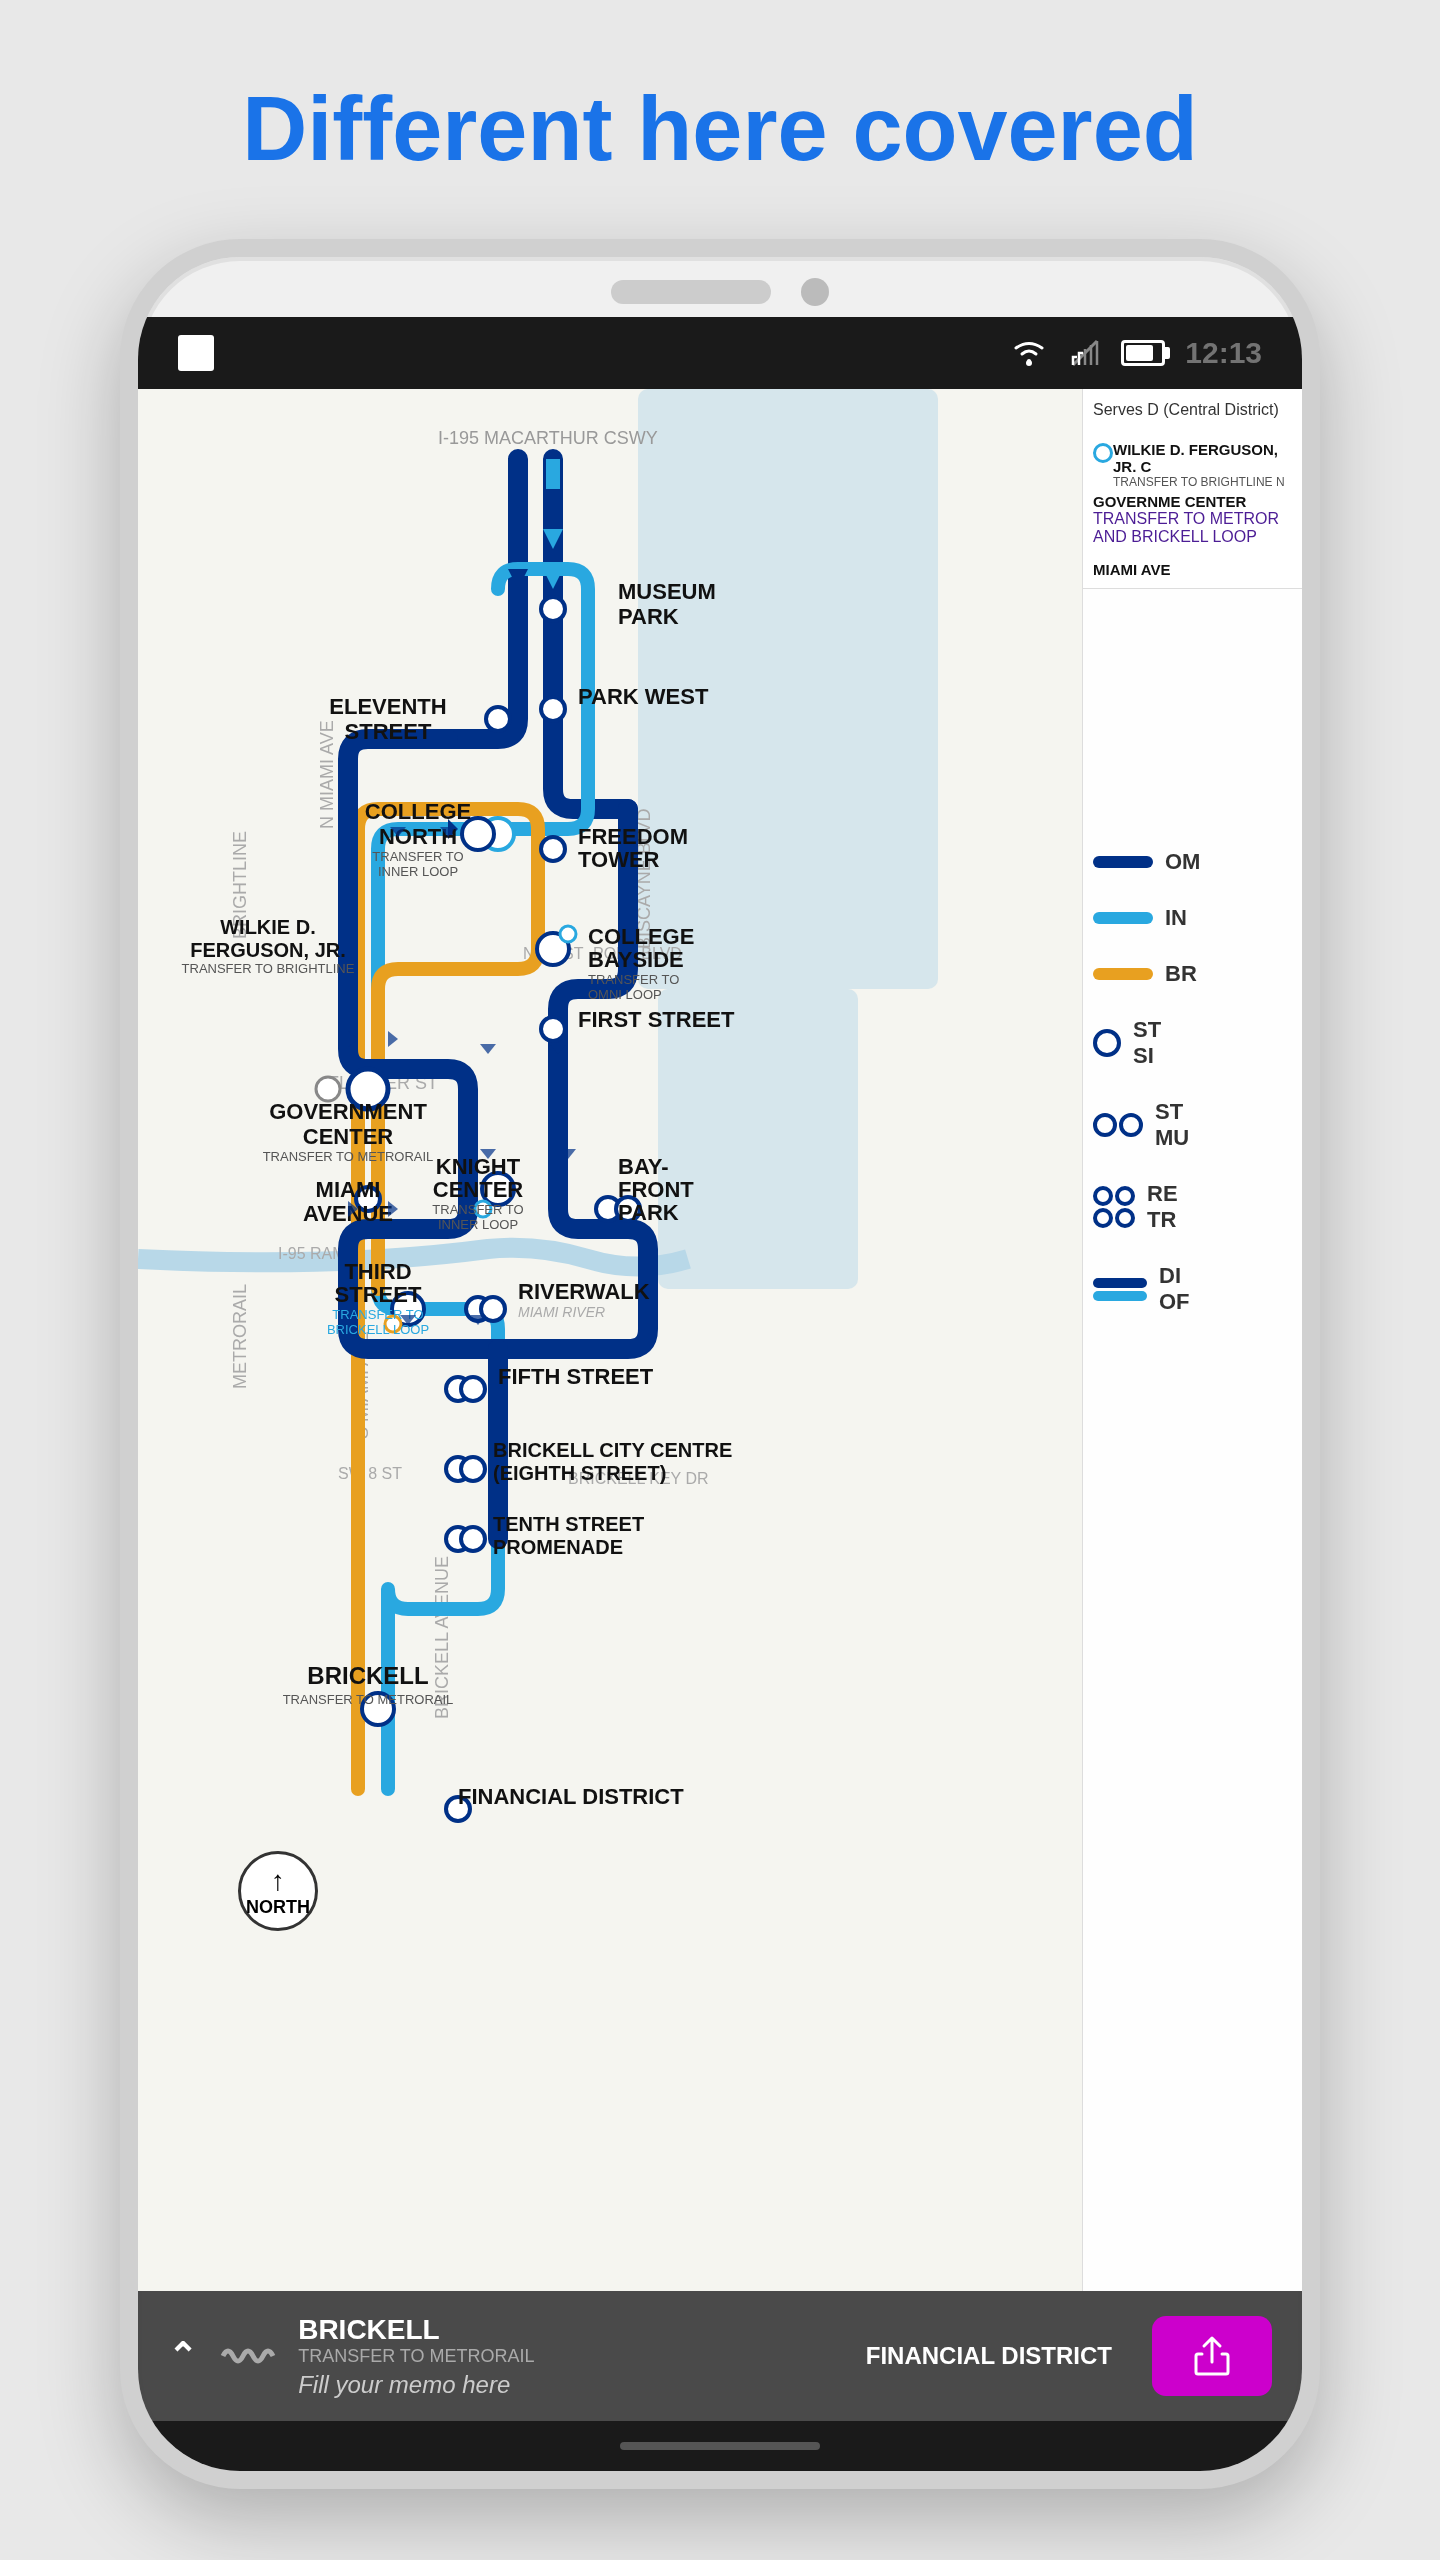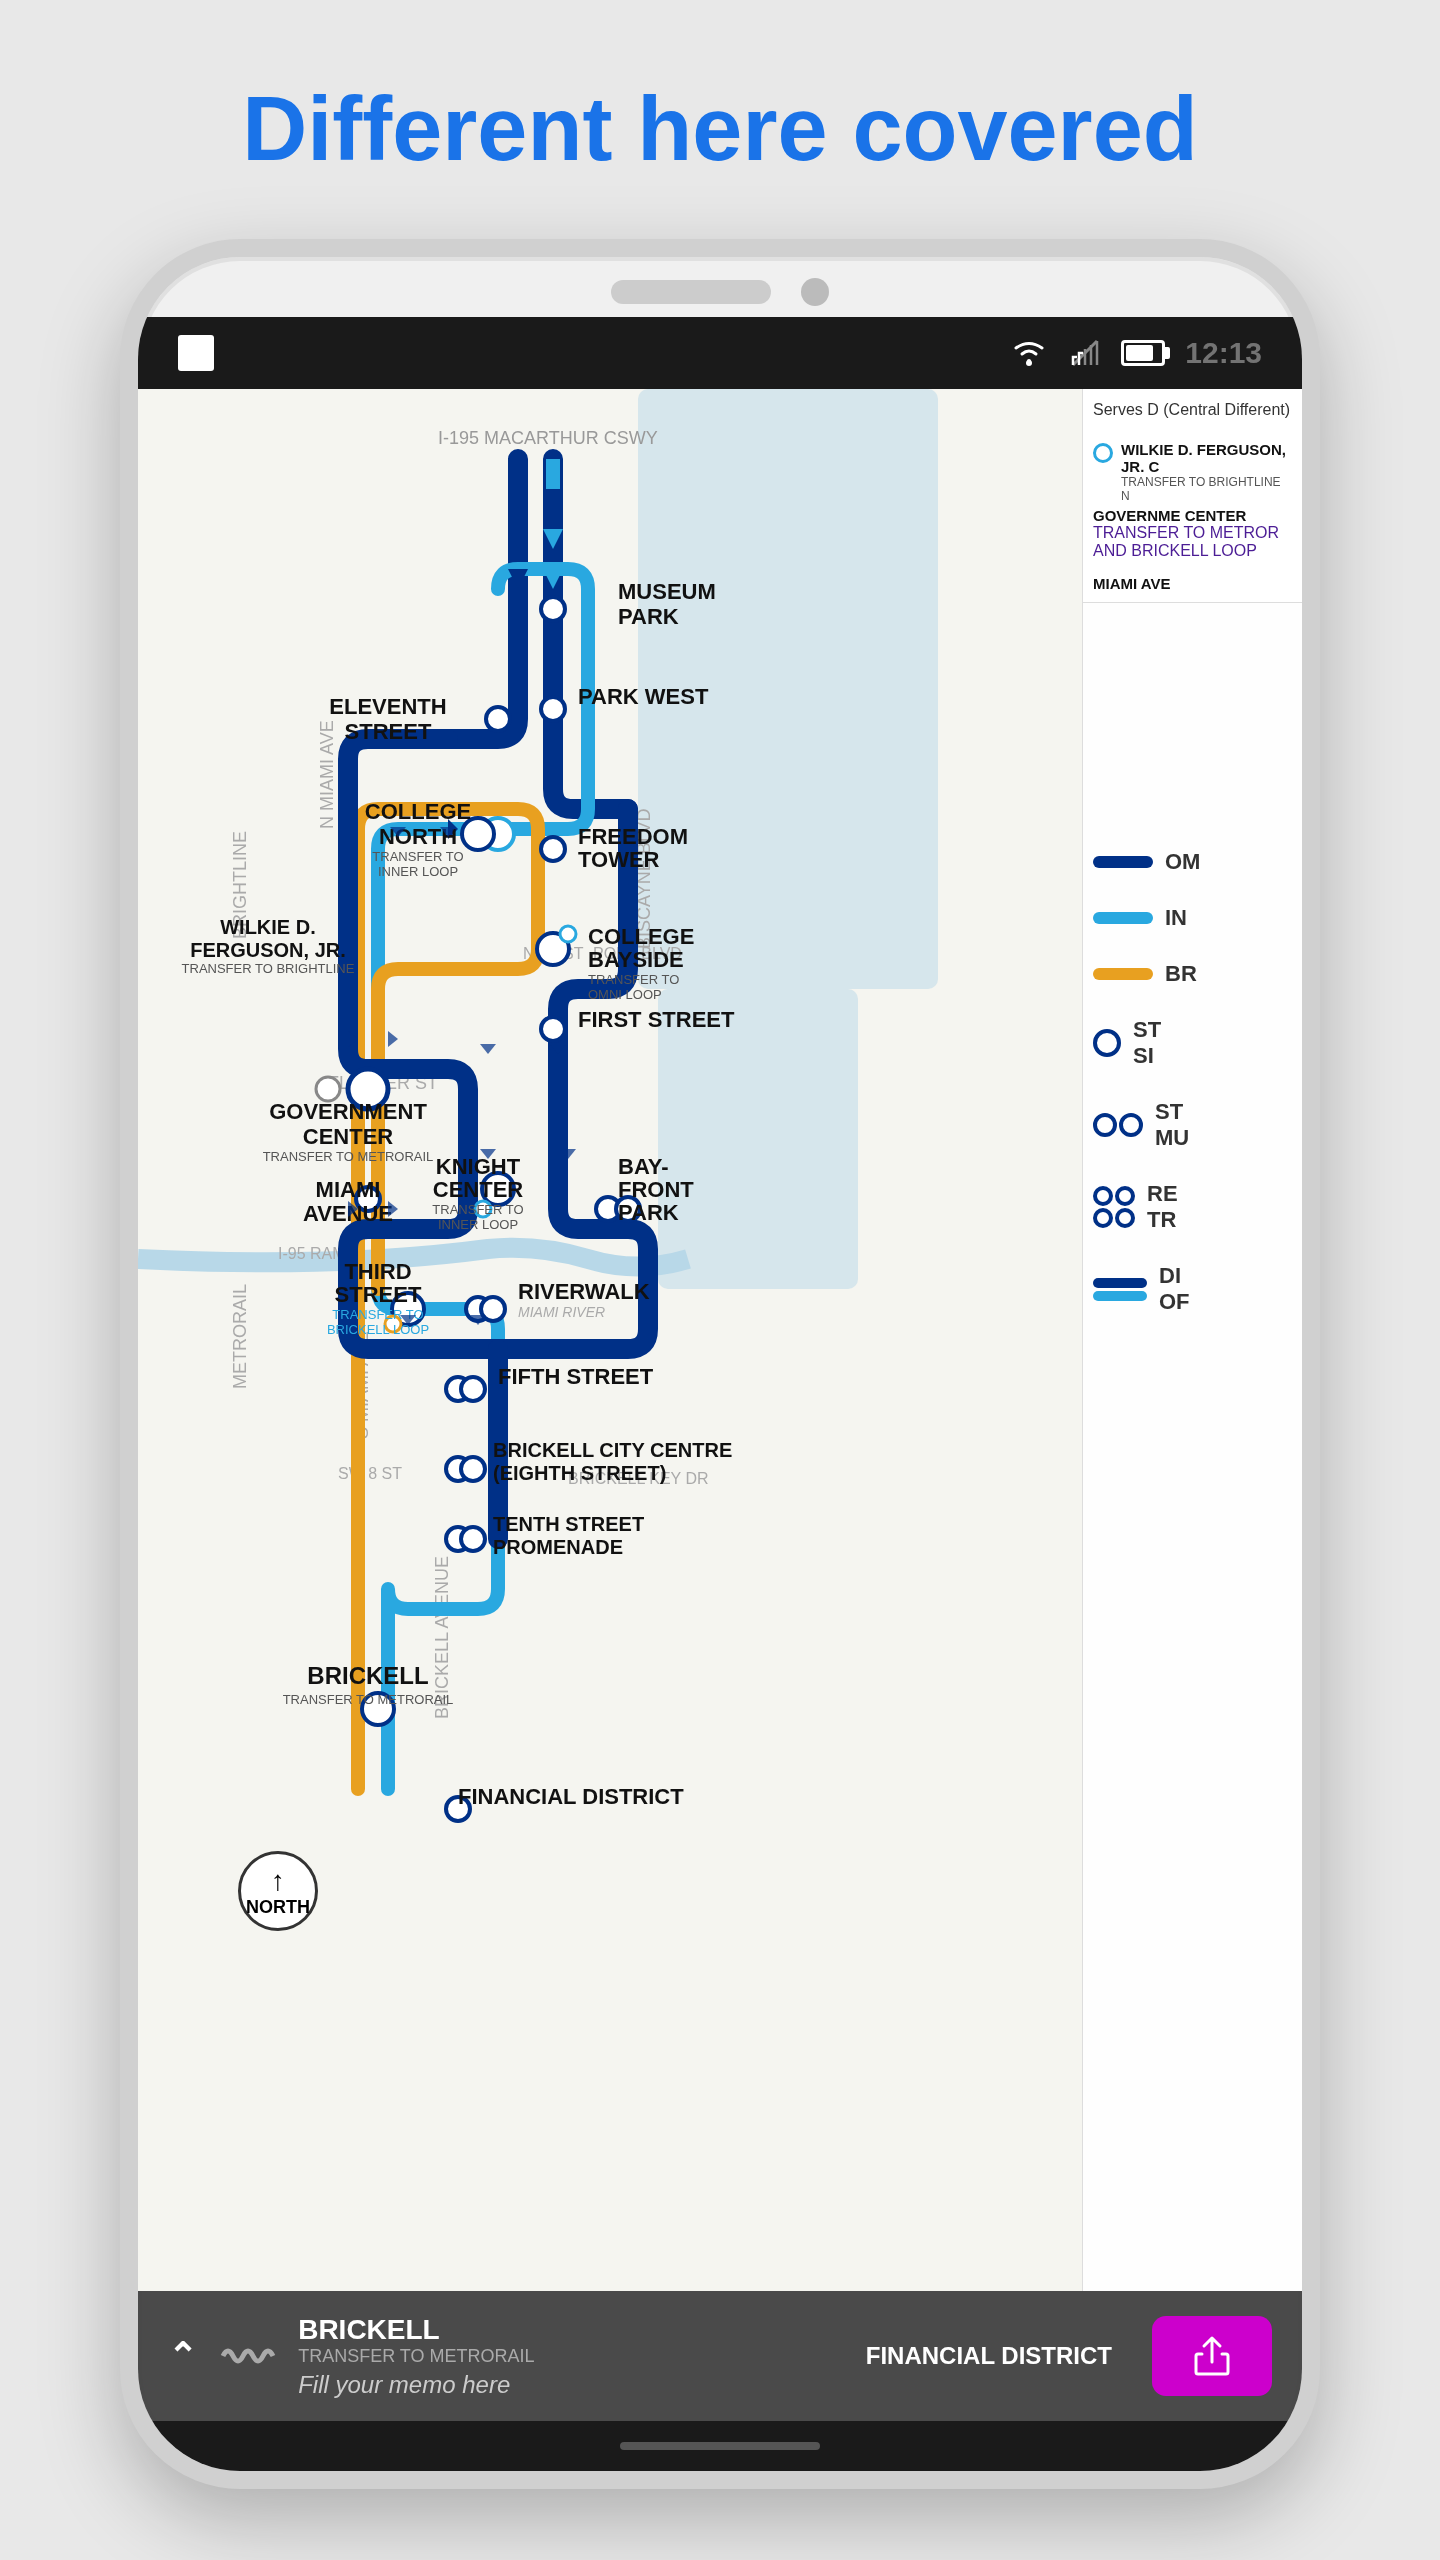--- a/index.html
+++ b/index.html
@@ -532,23 +532,23 @@
           <div style="display:flex;flex-direction:column;gap:3px;">
             <div style="width:54px;height:10px;background:#003087;border-radius:5px;"></div>
             <div style="width:54px;height:10px;background:#29a8e0;border-radius:5px;"></div>
           </div>
           <span class="legend-text">DI<br>OF</span>
         </div>
       </div>
 
       <div style="position:absolute;top:0;left:0;right:0;background:rgba(255,255,255,0.95);padding:10px;border-bottom:1px solid #ddd;">
         <div style="font-size:16px;color:#333;line-height:1.4;">
-          <span>Serves D (Central Different)</span>
-        </div>
-        <div style="margin-top:20px;display:flex;gap:8px;align-items:flex-start;">
+          <span>Serves D (Central District)</span>
+        </div>
+        <div style="margin-top:20px;display:flex;align-items:flex-start;">
           <div style="width:20px;height:20px;border-radius:50%;background:#fff;border:3px solid #29a8e0;flex-shrink:0;margin-top:2px;"></div>
           <div>
             <div style="font-size:15px;font-weight:bold;color:#111;">WILKIE D. FERGUSON, JR. C</div>
             <div style="font-size:12px;color:#555;">TRANSFER TO BRIGHTLINE N</div>
           </div>
         </div>
         <div style="margin-top:4px;">
           <div style="font-size:15px;font-weight:bold;color:#111;">GOVERNME CENTER</div>
           <div style="font-size:16px;color:#4c1d95;">TRANSFER TO METROR AND BRICKELL LOOP</div>
         </div>

